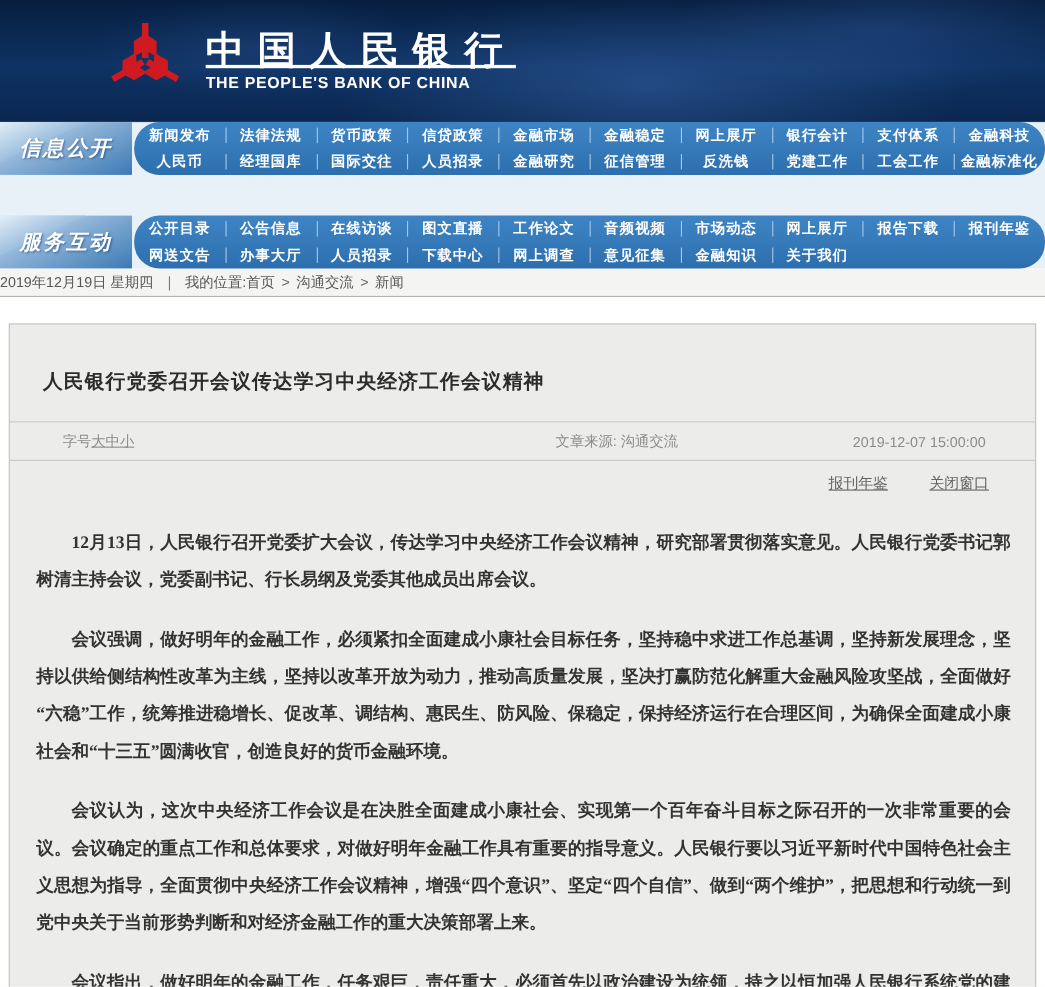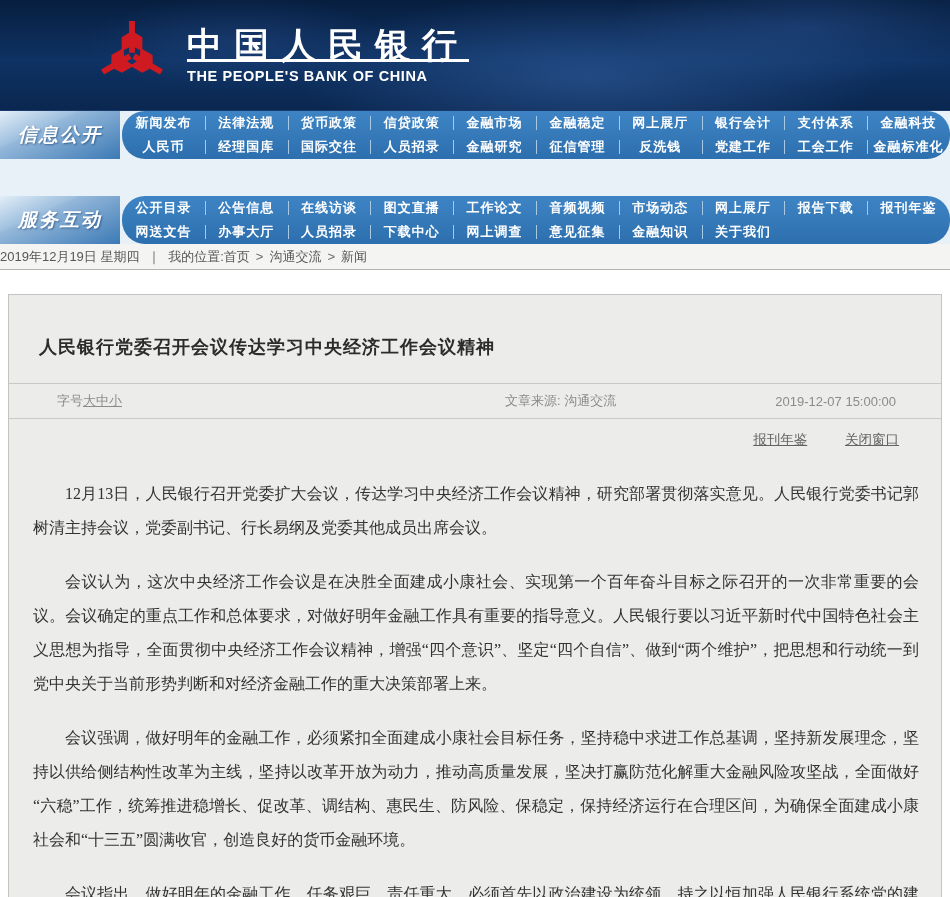--- a/index.html
+++ b/index.html
@@ -51,21 +51,21 @@
   .meta-row{display:flex;align-items:center;font-size:13px;color:#8b8b8b;height:34px;
     padding:0 45px 0 48px;}
   .meta-left{flex:1;display:flex;gap:0;align-items:center;}
   .meta-center{flex:1;text-align:right;white-space:nowrap;}
   .meta-right{flex:1;text-align:right;white-space:nowrap;}
   .fs-link{color:#8b8b8b;text-decoration:underline;cursor:pointer;}
   .actions-row{text-align:right;padding:12px 42px 0 0;font-size:13.5px;}
   .actions-row a{color:#636363;text-decoration:underline;margin-left:34px;cursor:pointer;}
   .article-body{padding:28px 22px 0 24px;font-family:"Liberation Serif",serif;
     font-size:16px;color:#333;line-height:34px;text-align:justify;}
-  .article-body p{text-indent:2em;margin-bottom:20px;}
+  .article-body p{text-indent:2em;margin-bottom:20px;font-weight:bold;}
 </style>
 </head>
 <body>
 
 <header class="site-header">
   <div class="logo-wrap">
     <svg class="logo-emblem" viewBox="-50 -50 100 100">
       <g fill="#ce1a20">
         <g id="arm">
           <path d="M -4 -46 L 4 -46 L 4 -30 L 14 -24 L 14 -5 L 4 -10 L 4 -3 L -4 -3 L -4 -10 L -14 -5 L -14 -24 L -4 -30 Z"></path>
@@ -153,19 +153,19 @@
     <div class="meta-right">2019-12-07 15:00:00</div>
   </div>
   <hr class="meta-rule">
   <div class="actions-row">
     <a>报刊年鉴</a>
     <a>关闭窗口</a>
   </div>
   <div class="article-body">
     <div id="paragraphs">
         <p>12月13日，人民银行召开党委扩大会议，传达学习中央经济工作会议精神，研究部署贯彻落实意见。人民银行党委书记郭树清主持会议，党委副书记、行长易纲及党委其他成员出席会议。</p>
+        <p>会议强调，做好明年的金融工作，必须紧扣全面建成小康社会目标任务，坚持稳中求进工作总基调，坚持新发展理念，坚持以供给侧结构性改革为主线，坚持以改革开放为动力，推动高质量发展，坚决打赢防范化解重大金融风险攻坚战，全面做好“六稳”工作，统筹推进稳增长、促改革、调结构、惠民生、防风险、保稳定，保持经济运行在合理区间，为确保全面建成小康社会和“十三五”圆满收官，创造良好的货币金融环境。</p>
         <p>会议认为，这次中央经济工作会议是在决胜全面建成小康社会、实现第一个百年奋斗目标之际召开的一次非常重要的会议。会议确定的重点工作和总体要求，对做好明年金融工作具有重要的指导意义。人民银行要以习近平新时代中国特色社会主义思想为指导，全面贯彻中央经济工作会议精神，增强“四个意识”、坚定“四个自信”、做到“两个维护”，把思想和行动统一到党中央关于当前形势判断和对经济金融工作的重大决策部署上来。</p>
-        <p>会议强调，做好明年的金融工作，必须紧扣全面建成小康社会目标任务，坚持稳中求进工作总基调，坚持新发展理念，坚持以供给侧结构性改革为主线，坚持以改革开放为动力，推动高质量发展，坚决打赢防范化解重大金融风险攻坚战，全面做好“六稳”工作，统筹推进稳增长、促改革、调结构、惠民生、防风险、保稳定，保持经济运行在合理区间，为确保全面建成小康社会和“十三五”圆满收官，创造良好的货币金融环境。</p>
         <p>会议指出，做好明年的金融工作，任务艰巨，责任重大，必须首先以政治建设为统领，持之以恒加强人民银行系统党的建设。广大党员干部要牢记金融工作的初心和使命，以实际行动践行“两个维护”，不断改进作风，增强必胜信心，积极作为，敢于担当，勇挑重任，确保中央经济工作会议关于金融工作的各项部署落实到位。</p>
       </div>
 
   </div>
 </main>
 
 </body></html>

